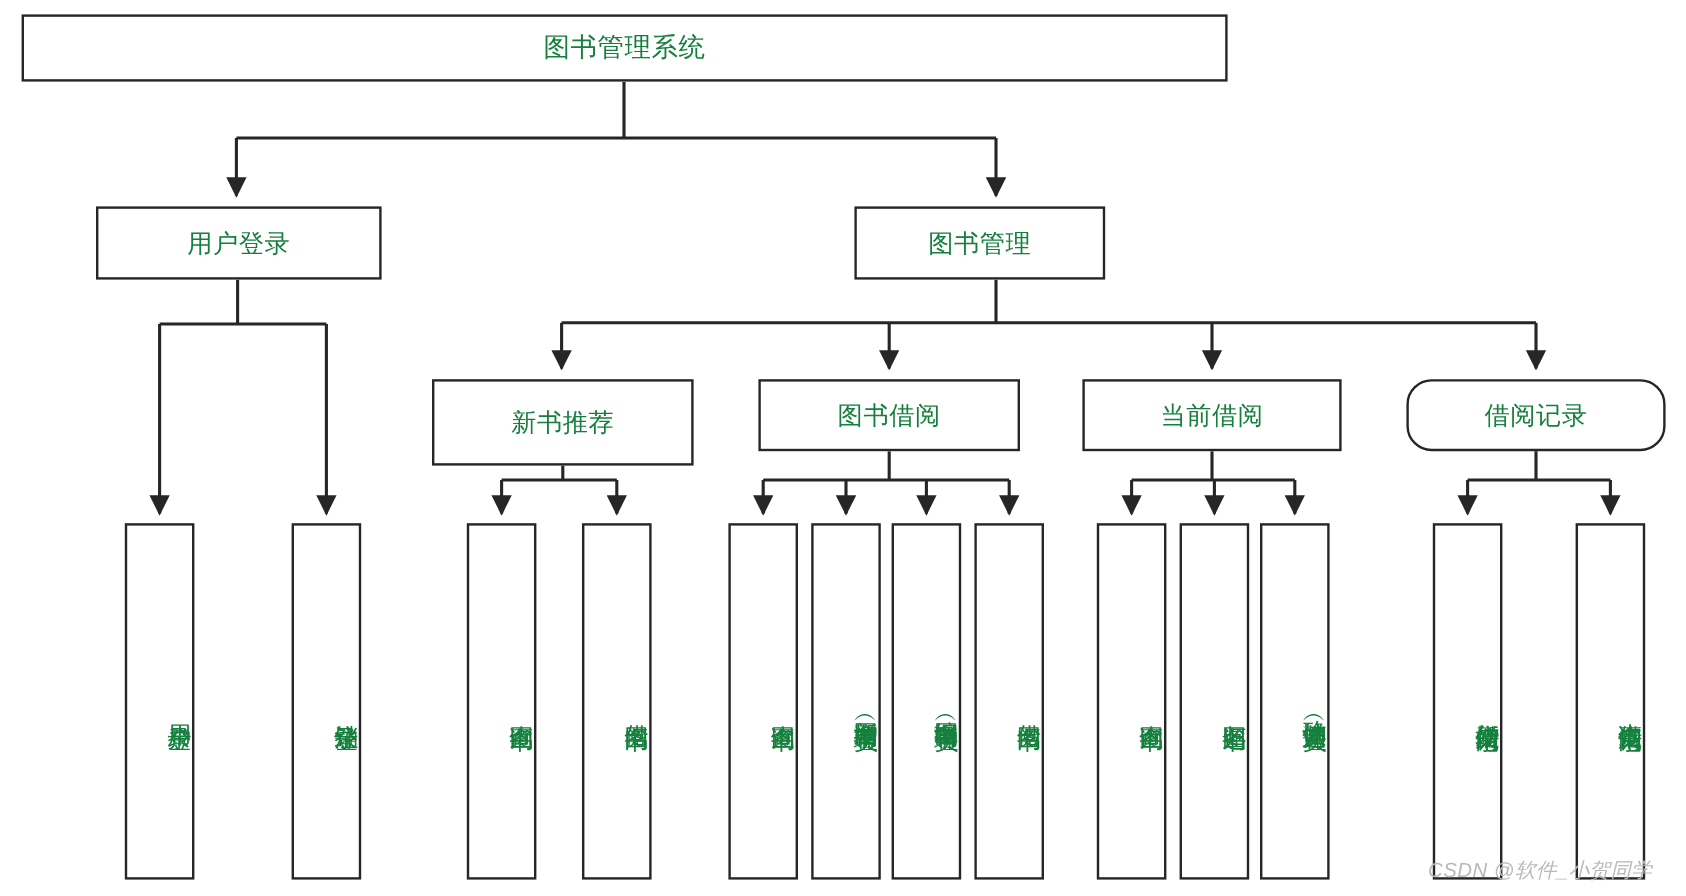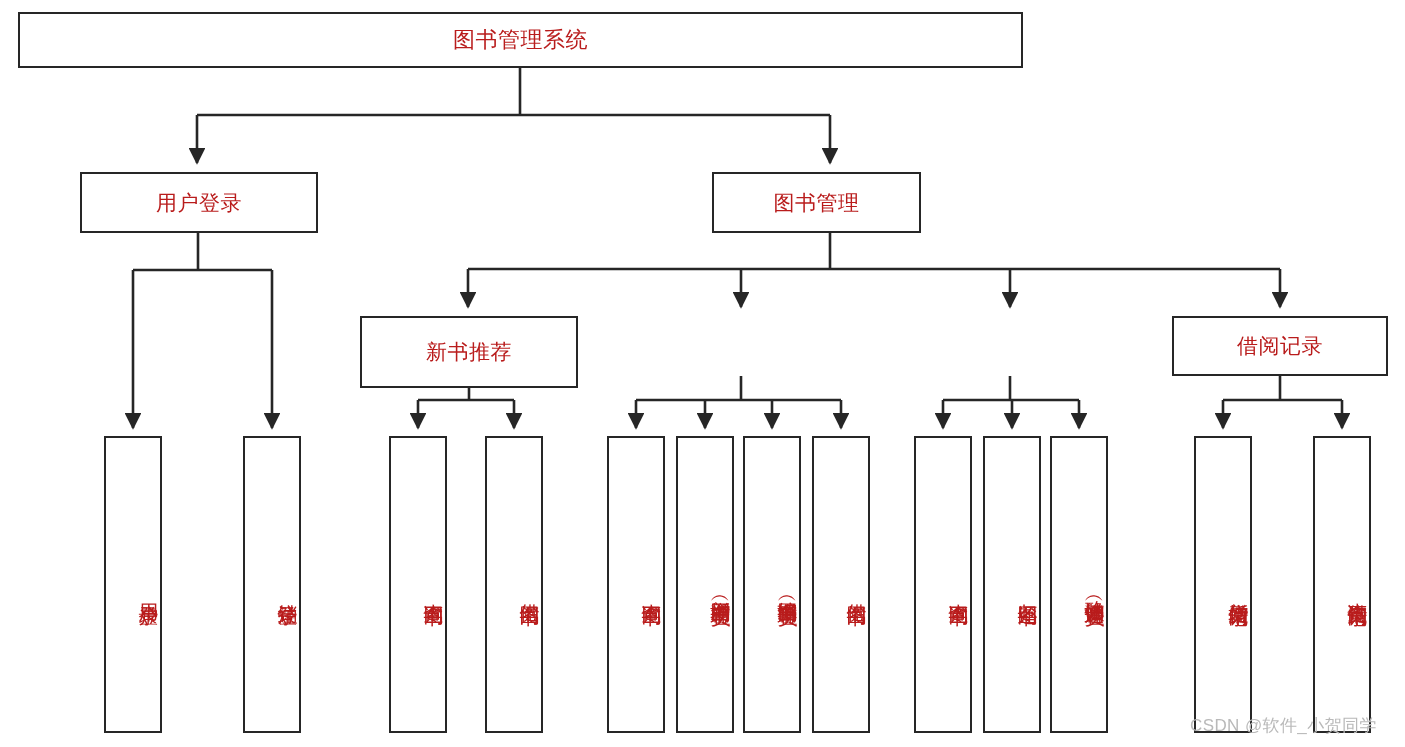--- a/index.html
+++ b/index.html
@@ -26,21 +26,21 @@
     pointer-events: none;
   }
   .node {
     position: absolute;
     box-sizing: border-box;
     border: 2px solid #262626;
     background: #ffffff;
     display: flex;
     align-items: center;
     justify-content: center;
-    color: #b91c1c;
+    color: #15803d;
   }
   .node-h {
     font-size: 21px;
     letter-spacing: 0.5px;
     white-space: nowrap;
   }
   .node-root {
     font-size: 22px;
   }
   .node-v {
@@ -116,35 +116,37 @@
       <path d="M 1342 400 L 1342 428" marker-end="url(#arrow)"></path>
     </g>
   </svg>
 
   <div class="node node-h node-root" style="left:18px; top:12px; width:1005px; height:56px;">图书管理系统</div>
 
   <div class="node node-h" style="left:80px; top:172px; width:238px; height:61px;">用户登录</div>
   <div class="node node-h" style="left:712px; top:172px; width:209px; height:61px;">图书管理</div>
 
   <div class="node node-h" style="left:360px; top:316px; width:218px; height:72px;">新书推荐</div>
-  <div class="node node-h" style="left:1172px; top:316px; width:216px; height:60px;">借阅记录</div>
+  <div class="node node-h" style="left:632px; top:316px; width:218px; height:60px;">图书借阅</div>
+  <div class="node node-h" style="left:902px; top:316px; width:216px; height:60px;">当前借阅</div>
+  <div class="node node-h" style="left:1172px; top:316px; width:216px; height:60px;border-radius:21px;">借阅记录</div>
 
   <div class="node node-v" style="left:104px; top:436px; width:58px; height:297px;">用户登录</div>
   <div class="node node-v" style="left:243px; top:436px; width:58px; height:297px;">注销登录</div>
 
   <div class="node node-v" style="left:389px; top:436px; width:58px; height:297px;">查询图书</div>
   <div class="node node-v" style="left:485px; top:436px; width:58px; height:297px;">借阅图书</div>
 
   <div class="node node-v" style="left:607px; top:436px; width:58px; height:297px;">查询图书</div>
   <div class="node node-v" style="left:676px; top:436px; width:58px; height:297px;">新增图书（管理员）</div>
   <div class="node node-v" style="left:743px; top:436px; width:58px; height:297px;">编辑图书（管理员）</div>
   <div class="node node-v" style="left:812px; top:436px; width:58px; height:297px;">借阅图书</div>
 
   <div class="node node-v" style="left:914px; top:436px; width:58px; height:297px;">查询图书</div>
   <div class="node node-v" style="left:983px; top:436px; width:58px; height:297px;">归还图书</div>
   <div class="node node-v" style="left:1050px; top:436px; width:58px; height:297px;">确认归还（管理员）</div>
 
   <div class="node node-v" style="left:1194px; top:436px; width:58px; height:297px;">新增借阅记录</div>
   <div class="node node-v" style="left:1313px; top:436px; width:58px; height:297px;">查询借阅记录</div>
 
-  <div class="watermark" style="left:1190px; top:714px;">CSDN @软件_小贺同学</div>
+  <div class="watermark" style="left:1190px; top:714px;font-style:italic;">CSDN @软件_小贺同学</div>
 
 </div>
 
 </body></html>

